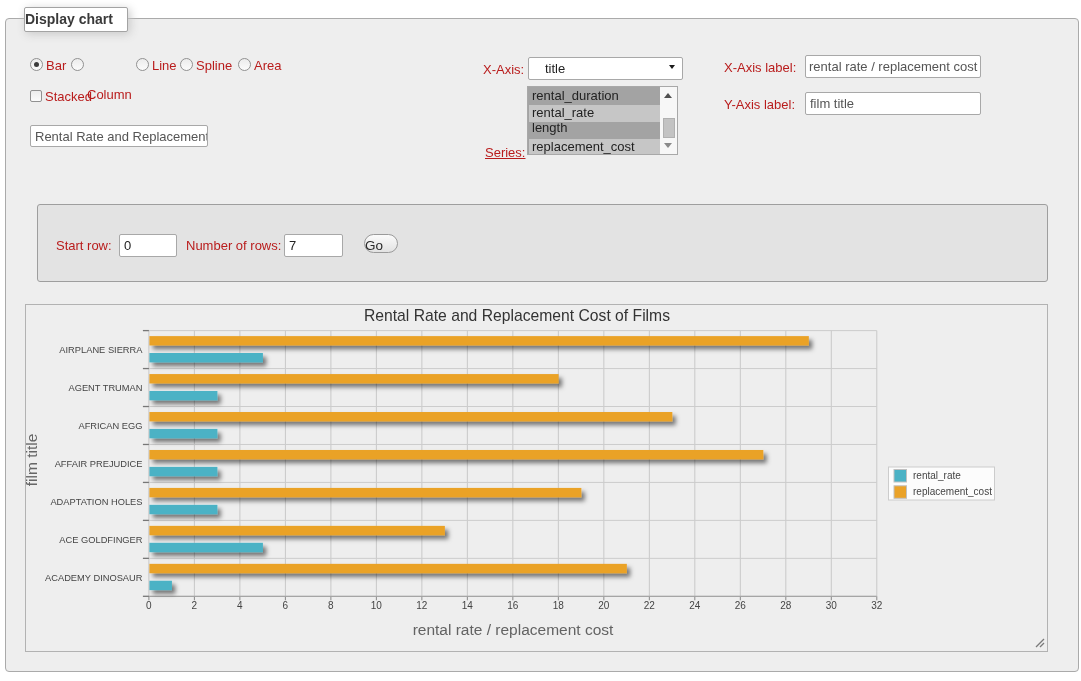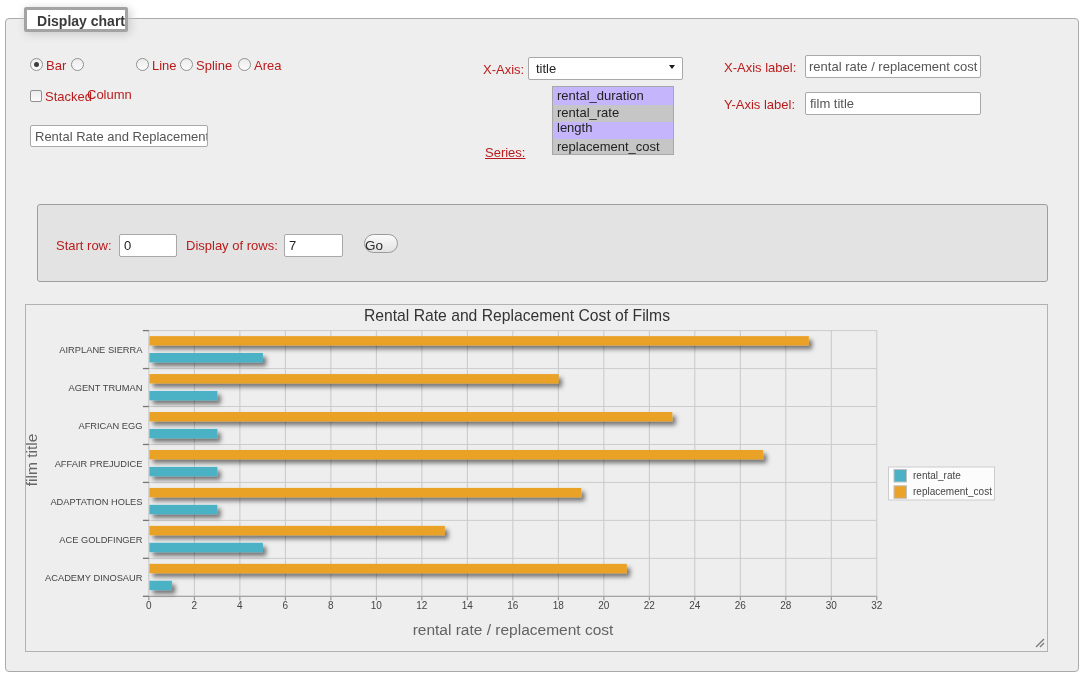--- a/index.html
+++ b/index.html
@@ -1,19 +1,19 @@
 <!DOCTYPE html>
 <html><head>
 <meta charset="utf-8">
 <style>
 * { margin:0; padding:0; box-sizing:border-box; }
 html,body { width:1081px; height:681px; background:#ffffff; font-family:"Liberation Sans", sans-serif; overflow:hidden; }
 .abs { position:absolute; }
 #fieldset { left:5px; top:18px; width:1074px; height:654px; background:#eeeeee; border:1px solid #aaaaaa; border-radius:4px; }
-#legendbox { left:24px; top:7px; width:104px; height:25px; background:#ffffff; border:3px solid #a3a3a3; border-radius:2px; box-shadow:2px 2px 10px #c8c8c8; font-weight:bold; font-size:14px; color:#3a3a3a; line-height:23px; text-align:right; z-index:5; }
+#legendbox { left:24px; top:7px; width:104px; height:25px; background:#ffffff; border:1px solid #a3a3a3; border-radius:2px; box-shadow:2px 2px 10px #c8c8c8; font-weight:bold; font-size:14px; color:#3a3a3a; line-height:23px; text-align:left; z-index:5; }
 .lbl { font-size:13px; color:#b91c1c; }
 .radio { width:13px; height:13px; border:1px solid #919191; border-radius:50%; background:linear-gradient(#ececec,#fbfbfb); }
 .radio.sel::after { content:""; position:absolute; left:3px; top:3px; width:5px; height:5px; border-radius:50%; background:#3c3c3c; }
 .checkbox { width:12px; height:12px; border:1px solid #919191; border-radius:2px; background:linear-gradient(#ececec,#fbfbfb); }
 .tinput { background:#ffffff; border:1px solid #a8a8a8; border-radius:2px; font-size:13px; color:#555; line-height:21px; padding-left:4px; white-space:nowrap; overflow:hidden; }
 #toolbar { left:37px; top:184px; width:1011px; height:78px; background:#e3e3e3; border:1px solid #9e9e9e; border-radius:3px;margin-top:20px; }
 #chartbox { left:25px; top:304px; width:1023px; height:348px; border:1px solid #b2b2b2; }
 #chartsvg { left:0; top:0; width:1081px; height:681px; z-index:3; }
 .opt { position:absolute; left:1px; width:131px; height:17px; font-size:13px; color:#222; padding-left:3px; line-height:16px; white-space:nowrap; }
 .optsel { background:#c6c6c6; }
@@ -34,46 +34,46 @@
 <div class="abs lbl" style="left:196px;top:58px;">Spline</div>
 <div class="abs radio" style="left:238px;top:58px;"></div>
 <div class="abs lbl" style="left:254px;top:58px;">Area</div>
 
 <div class="abs checkbox" style="left:30px;top:89.5px;"></div>
 <div class="abs lbl" style="left:45px;top:89px;">Stacked</div>
 
 <div class="abs tinput" style="left:30px;top:125px;width:178px;height:22px;">Rental Rate and Replacement Cost of Films</div>
 
 <div class="abs lbl" style="left:483px;top:62px;">X-Axis:</div>
-<div class="abs tinput" style="left:528px;top:57px;width:155px;height:23px;color:#222;padding-left:7px;">title</div>
+<div class="abs tinput" style="left:528px;top:57px;width:155px;height:23px;color:#222;padding-left:16px;">title</div>
 <div class="abs" style="left:669px;top:65px;width:0;height:0;border-left:3.5px solid transparent;border-right:3.5px solid transparent;border-top:4.5px solid #1a1a1a;z-index:4;"></div>
 
 <div class="abs lbl" style="left:485px;top:145px;text-decoration:underline;">Series:</div>
-<div class="abs" style="left:527px;top:86px;width:122px;height:69px;background:#c4b5fd;border:1px solid #a8a8a8;overflow:hidden;margin-left:25px;">
+<div class="abs" style="left:527px;top:86px;width:151px;height:69px;background:#a3a3a3;border:1px solid #a8a8a8;overflow:hidden;">
   <div class="opt" style="top:1px;">rental_duration</div>
   <div class="opt optsel" style="top:18px;">rental_rate</div>
   <div class="opt" style="top:33px;">length</div>
   <div class="opt optsel" style="top:52px;">replacement_cost</div>
 
   <div class="abs" style="left:132px;top:0;width:17px;height:67px;background:#f7f7f7;">
     <div class="abs" style="left:4px;top:6px;width:0;height:0;border-left:4px solid transparent;border-right:4px solid transparent;border-bottom:5px solid #505050;"></div>
     <div class="abs" style="left:3px;top:31px;width:11.5px;height:20px;background:#c3c3c3;border:1px solid #b0b0b0;"></div>
     <div class="abs" style="left:4px;top:56px;width:0;height:0;border-left:4px solid transparent;border-right:4px solid transparent;border-top:5px solid #8a8a8a;"></div>
   </div>
 </div>
 
 <div class="abs lbl" style="left:724px;top:60px;">X-Axis label:</div>
 <div class="abs tinput" style="left:805px;top:55px;width:176px;height:23px;padding-left:3px;">rental rate / replacement cost</div>
 <div class="abs lbl" style="left:724px;top:97px;">Y-Axis label:</div>
 <div class="abs tinput" style="left:805px;top:92px;width:176px;height:23px;">film title</div>
 
 <div class="abs" id="toolbar">
   <div class="abs lbl" style="left:18px;top:33px;">Start row:</div>
   <div class="abs tinput" style="left:81px;top:29px;width:58px;height:23px;color:#222;">0</div>
-  <div class="abs lbl" style="left:148px;top:33px;">Display of rows:</div>
+  <div class="abs lbl" style="left:148px;top:33px;">Number of rows:</div>
   <div class="abs tinput" style="left:246px;top:29px;width:59px;height:23px;color:#222;">7</div>
   <div class="abs" id="gobtn">Go</div>
 </div>
 
 <div class="abs" id="chartbox"></div>
 
 <svg class="abs" id="chartsvg" viewBox="0 0 1081 681" xmlns="http://www.w3.org/2000/svg">
 <defs>
 <filter id="sh" x="-20%" y="-60%" width="140%" height="240%">
   <feDropShadow dx="3.4" dy="3.8" stdDeviation="2.3" flood-color="#000000" flood-opacity="0.5"></feDropShadow>

